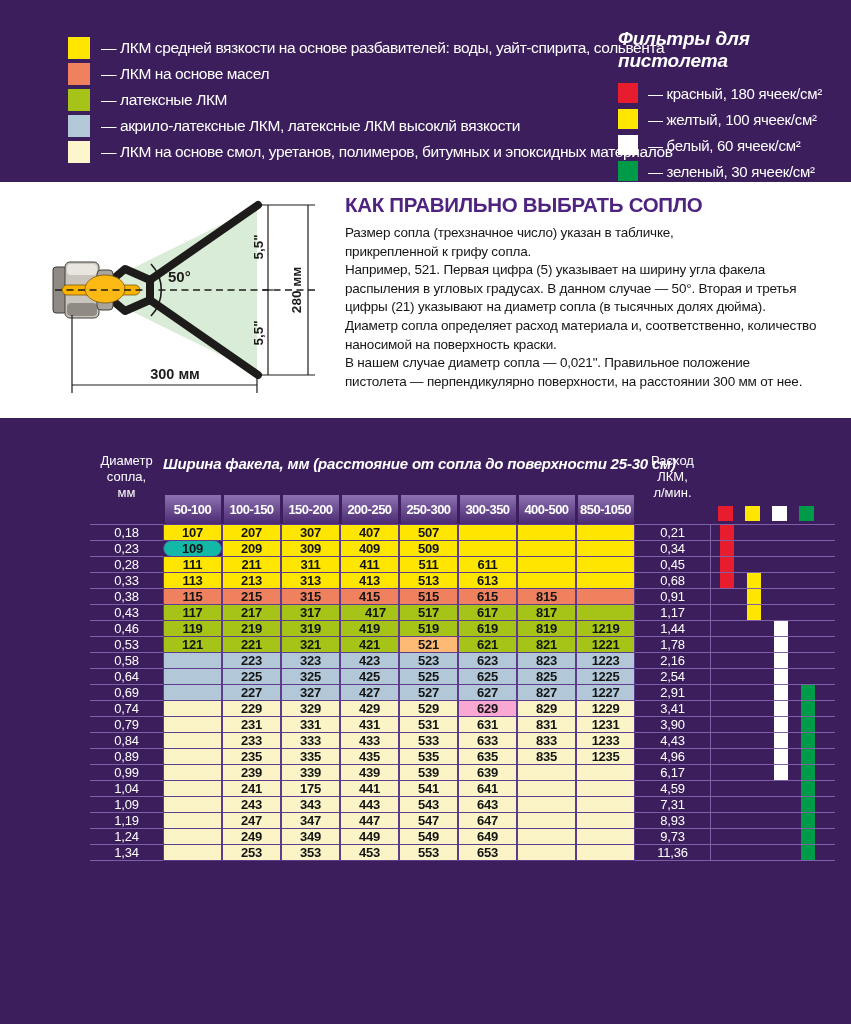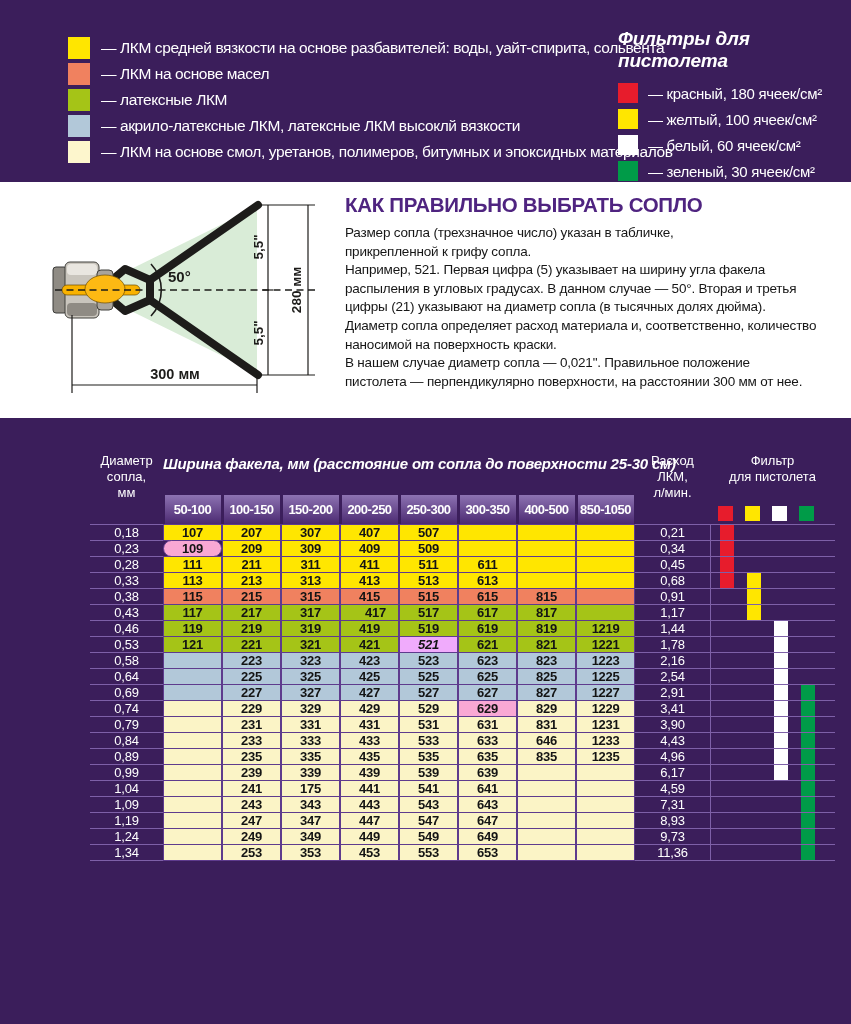--- a/index.html
+++ b/index.html
@@ -173,24 +173,20 @@
         <div class="range-box">250-300</div>
         <div class="range-box">300-350</div>
         <div class="range-box">400-500</div>
         <div class="range-box">850-1050</div>
       </div>
     <div class="h-flow">
       <div>Расход</div>
       <div>ЛКМ,</div>
       <div>л/мин.</div>
     </div>
-    <div class="h-filter">
-      <div>Фильтр</div>
-      <div>для пистолета</div>
-    </div>
     <div class="header-filter-swatches" id="header-filter-swatches">
         <span class="hsw" style="background: rgb(231, 28, 44);"></span>
         <span class="hsw" style="background: rgb(255, 230, 0);"></span>
         <span class="hsw" style="background: rgb(255, 255, 255);"></span>
         <span class="hsw" style="background: rgb(0, 155, 72);"></span>
       </div>
     <div class="tbody" id="table-body">
         <div class="trow">
           <div class="c c-diam">0,18</div>
           <div class="c c-val" style="background: rgb(255, 230, 0);">107</div>
@@ -208,21 +204,21 @@
                 <span class="fswatch" style="background: rgb(231, 28, 44);"></span>
               </div>
               <div class="slot"></div>
               <div class="slot"></div>
               <div class="slot"></div>
             </div>
           </div>
         </div>
         <div class="trow">
           <div class="c c-diam">0,23</div>
-          <div class="c c-val" style="background: #f9a8d4; border-radius: 10px;">109</div>
+          <div class="c c-val" style="background: #14b8a6; border-radius: 10px;">109</div>
           <div class="c c-val" style="background: rgb(255, 230, 0);">209</div>
           <div class="c c-val" style="background: rgb(255, 230, 0);">309</div>
           <div class="c c-val" style="background: rgb(255, 230, 0);">409</div>
           <div class="c c-val" style="background: rgb(255, 230, 0);">509</div>
           <div class="c c-val" style="background: rgb(255, 230, 0);"></div>
           <div class="c c-val" style="background: rgb(255, 230, 0);"></div>
           <div class="c c-val" style="background: rgb(255, 230, 0);"></div>
           <div class="c c-flow">0,34</div>
           <div class="c-filter">
             <div class="filter-slots">
@@ -346,21 +342,21 @@
               <div class="slot"></div>
             </div>
           </div>
         </div>
         <div class="trow">
           <div class="c c-diam">0,53</div>
           <div class="c c-val" style="background: rgb(165, 196, 23);">121</div>
           <div class="c c-val" style="background: rgb(165, 196, 23);">221</div>
           <div class="c c-val" style="background: rgb(165, 196, 23);">321</div>
           <div class="c c-val" style="background: rgb(165, 196, 23);">421</div>
-          <div class="c c-val" style="background: #f0abfc; font-style: italic;">521</div>
+          <div class="c c-val" style="background: #fdba74;">521</div>
           <div class="c c-val" style="background: rgb(165, 196, 23);">621</div>
           <div class="c c-val" style="background: rgb(165, 196, 23);">821</div>
           <div class="c c-val" style="background: rgb(165, 196, 23);">1221</div>
           <div class="c c-flow">1,78</div>
           <div class="c-filter">
             <div class="filter-slots">
               <div class="slot"></div>
               <div class="slot"></div>
               <div class="slot">
                 <span class="fswatch" style="background: rgb(255, 255, 255);"></span>
@@ -486,21 +482,21 @@
           </div>
         </div>
         <div class="trow">
           <div class="c c-diam">0,84</div>
           <div class="c c-val" style="background: rgb(251, 244, 198);"></div>
           <div class="c c-val" style="background: rgb(251, 244, 198);">233</div>
           <div class="c c-val" style="background: rgb(251, 244, 198);">333</div>
           <div class="c c-val" style="background: rgb(251, 244, 198);">433</div>
           <div class="c c-val" style="background: rgb(251, 244, 198);">533</div>
           <div class="c c-val" style="background: rgb(251, 244, 198);">633</div>
-          <div class="c c-val" style="background: rgb(251, 244, 198);">646</div>
+          <div class="c c-val" style="background: rgb(251, 244, 198);">833</div>
           <div class="c c-val" style="background: rgb(251, 244, 198);">1233</div>
           <div class="c c-flow">4,43</div>
           <div class="c-filter">
             <div class="filter-slots">
               <div class="slot"></div>
               <div class="slot"></div>
               <div class="slot">
                 <span class="fswatch" style="background: rgb(255, 255, 255);"></span>
               </div>
               <div class="slot">

